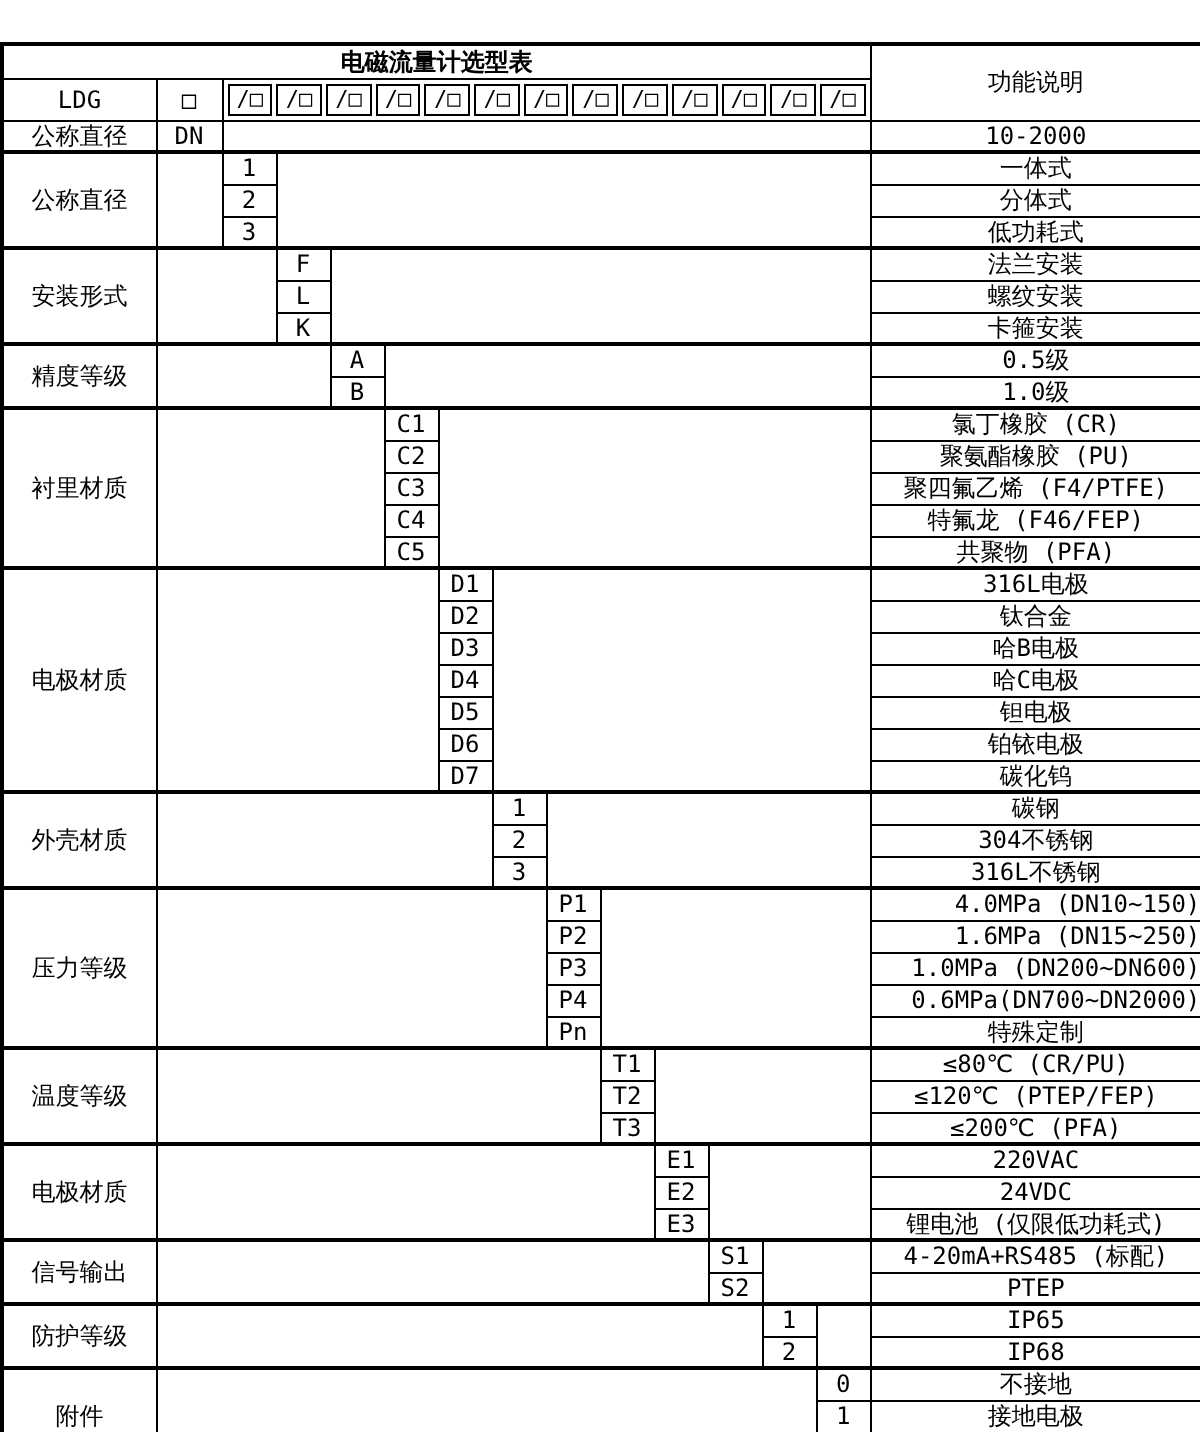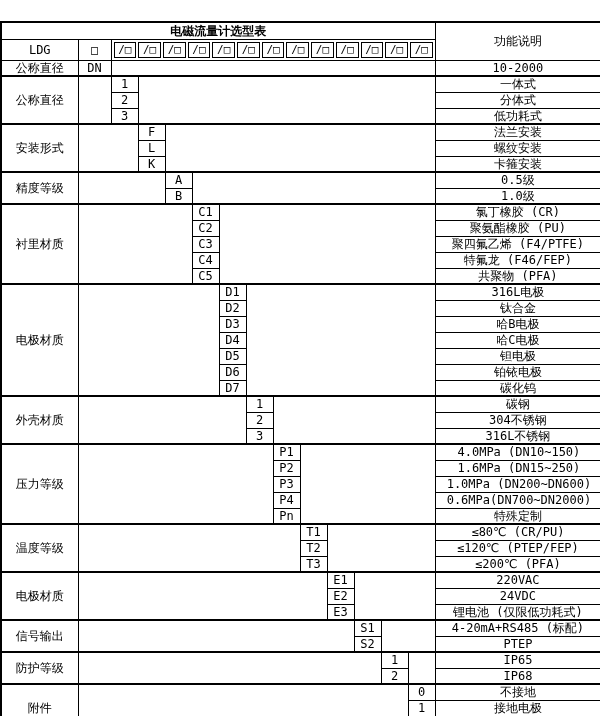--- a/index.html
+++ b/index.html
@@ -37,21 +37,21 @@
   td.title-cell {
     font-weight: bold;
     font-size: 13px;
     line-height: 15px;
   }
   td.fn-head { font-size: 13px; font-family: Liberation Serif, serif; }
   td.c-label { font-size: 12px; }
   td.c-box  { font-size: 13px; }
   td.c-code { font-size: 12px; }
   td.c-desc { font-size: 12px; }
-  td.c-desc.left { text-align: center; padding-left: 2px; }
+  td.c-desc.left { text-align: right; padding-left: 2px; }
   td.c-slashes { padding: 0; }
   .slash-row {
     display: flex;
     gap: 2px;
     padding: 1px 2px;
     height: 18px;
     box-sizing: border-box;
   }
   .slash-cell {
     flex: 1 1 0;

